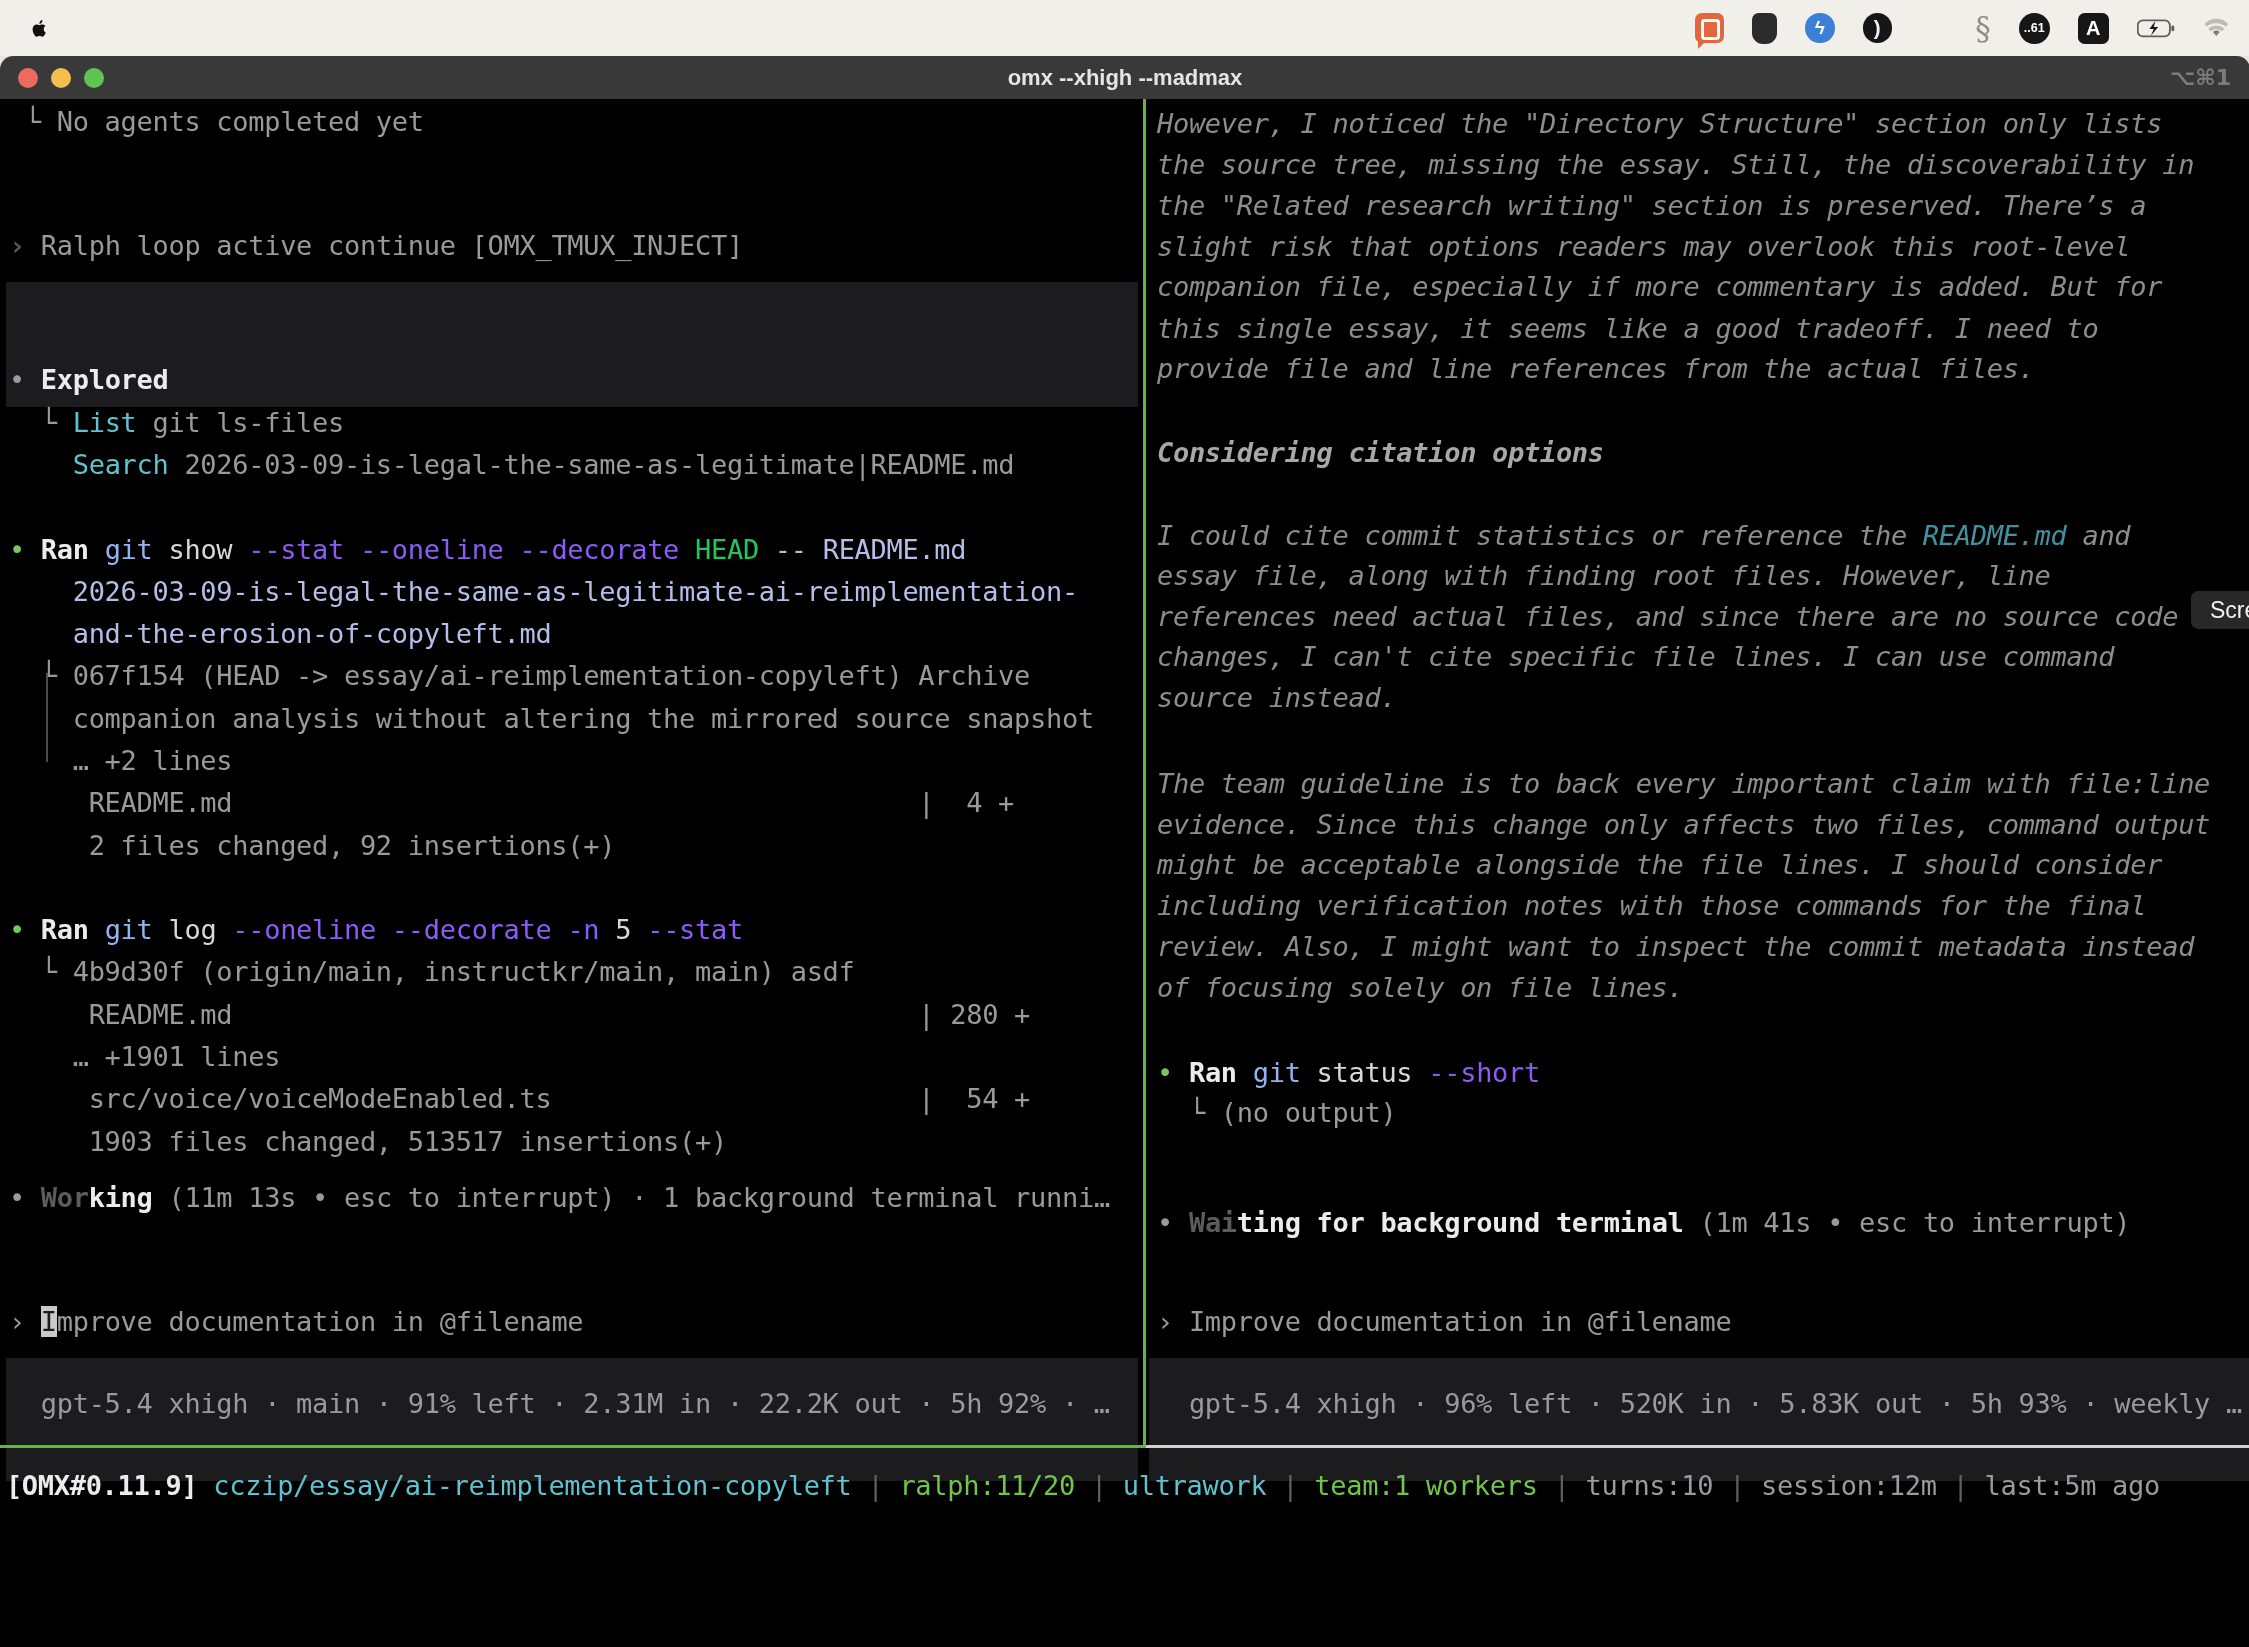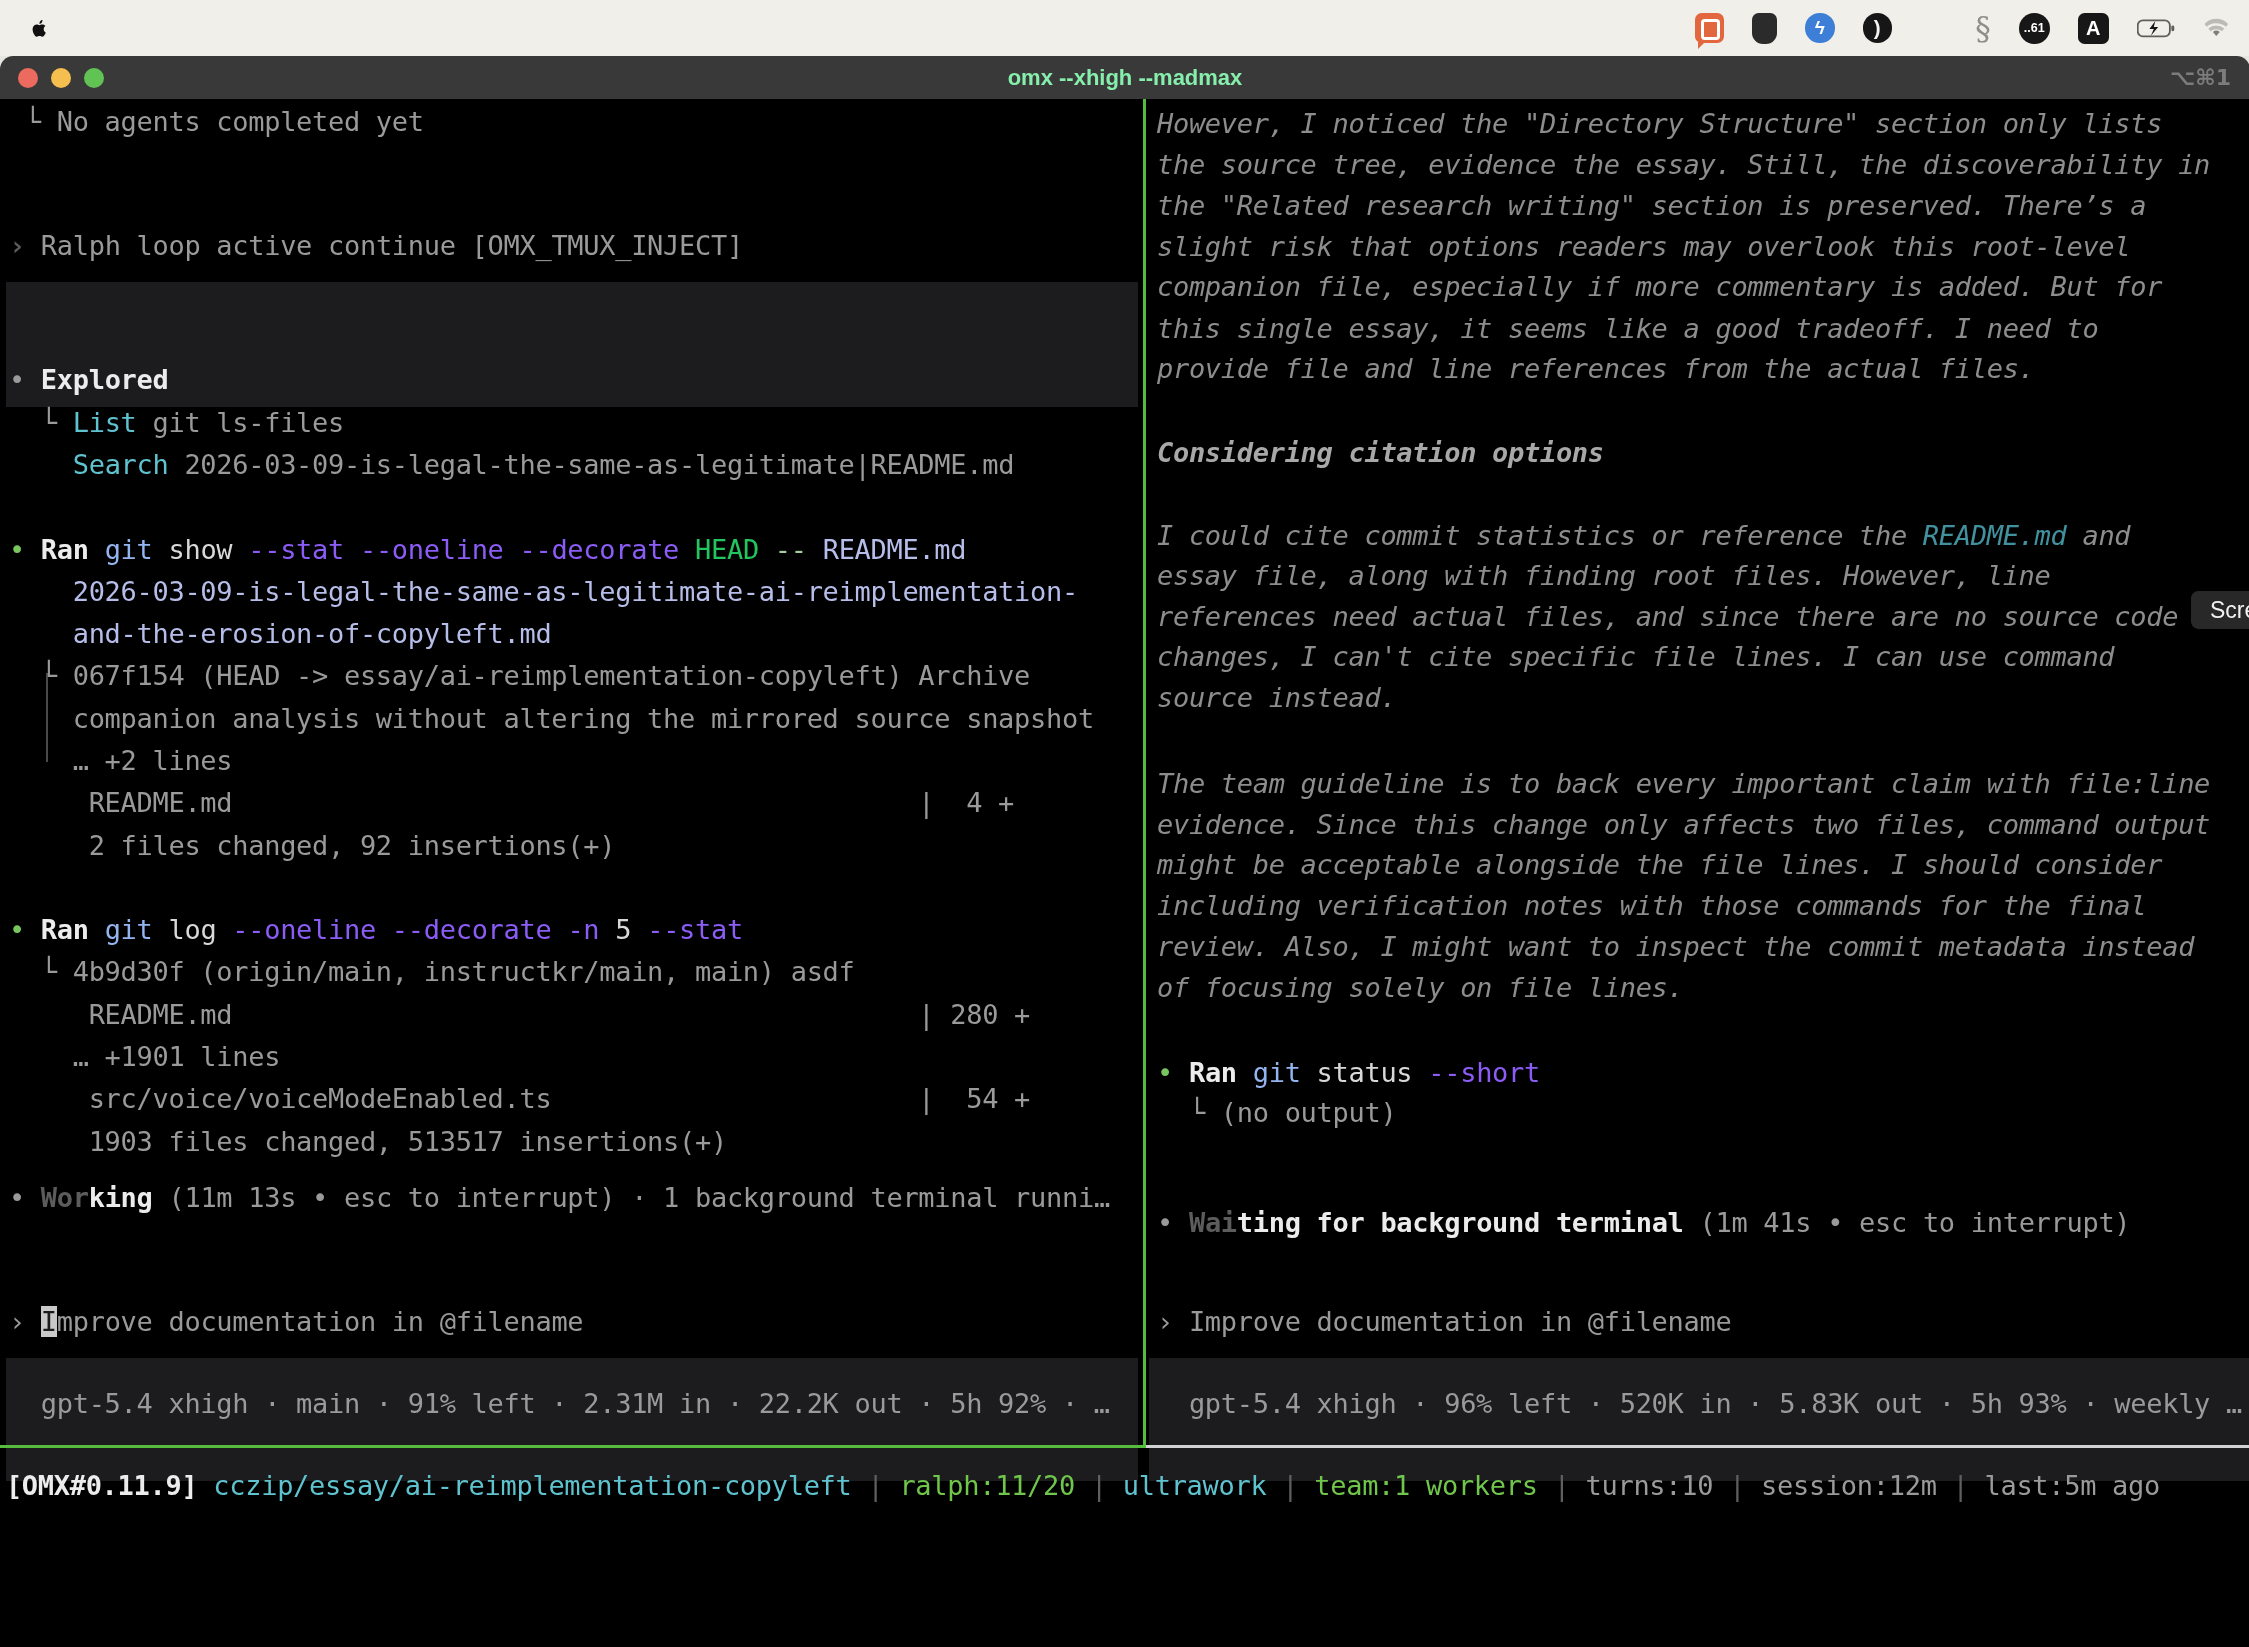--- a/index.html
+++ b/index.html
@@ -23,21 +23,21 @@
   .ic-clip{color:#8e8e8a;font-size:31px;font-family:"DejaVu Serif",serif;}
   .ic-badge{width:31px;height:31px;background:#171717;border-radius:50%;color:#fff;font-size:12.5px;display:flex;align-items:center;justify-content:center;font-weight:bold;}
   .ic-key{width:31px;height:31px;background:#171717;border-radius:6.6px;color:#fff;font-size:20px;font-weight:bold;display:flex;align-items:center;justify-content:center;}
   
   #mb-underlay{position:absolute;left:0;top:53px;width:2250px;height:22px;background:#e8e6e0;z-index:0;}
   #titlebar{position:absolute;left:0;top:56px;width:2250px;height:43px;background:#39393a;border-radius:13.3px 13.3px 0 0;z-index:2;display:flex;align-items:center;}
   .tl{width:20px;height:20px;border-radius:50%;margin-left:13.3px;}
   .tl.r{background:#ec6a5e;margin-left:17.7px;}
   .tl.y{background:#f5bf4f;}
   .tl.g{background:#61c354;}
-  #win-title{position:absolute;left:0;right:0;text-align:center;color:#86efac;font-family:"Liberation Sans",sans-serif;font-size:22px;font-weight:bold;}
+  #win-title{position:absolute;left:0;right:0;text-align:center;color:#e5e5e5;font-family:"Liberation Sans",sans-serif;font-size:22px;font-weight:bold;}
   #win-shortcut{position:absolute;right:19px;color:#7c7c7c;font-family:"DejaVu Sans",sans-serif;font-size:22px;font-weight:bold;}
   
   #term{position:absolute;left:0;top:99px;width:2250px;height:1549px;background:#000;font-family:"DejaVu Sans Mono",monospace;font-size:27px;letter-spacing:-0.3px;z-index:1;}
   .tline{position:absolute;height:42px;line-height:42px;white-space:pre;z-index:3;}
   #left-lines{position:absolute;left:8.9px;top:-99px;z-index:3;}
   #right-lines{position:absolute;left:1157px;top:-99px;z-index:3;}
   #bottom-lines{position:absolute;left:5.9px;top:-99px;z-index:3;}
   .g{color:#9a9a9a}.dim{color:#5c5c5c;font-weight:bold}.w{color:#ececec;font-weight:bold}
   .gb{color:#77c65e}.blue{color:#93b4ef}.cyan{color:#5fc3cf}.sal{color:#8b5cf6}
   .lav{color:#b6bde9}.pl{color:#22c55e}.pg{color:#a6cf9f}.arg{color:#d8d8d8}
@@ -146,21 +146,21 @@
       <div class="tline" style="top: 994px;"><span class="g">     README.md                                           | 280 +</span></div>
       <div class="tline" style="top: 1036px;"><span class="g">    … +1901 lines</span></div>
       <div class="tline" style="top: 1078px;"><span class="g">     src/voice/voiceModeEnabled.ts                       |  54 +</span></div>
       <div class="tline" style="top: 1121px;"><span class="g">     1903 files changed, 513517 insertions(+)</span></div>
       <div class="tline" style="top: 1177px;"><span class="g">• </span><span class="dim">Wor</span><span class="w">king</span><span class="g"> (11m 13s • esc to interrupt) · 1 background terminal runni…</span></div>
       <div class="tline" style="top: 1301px;"><span class="g">› </span><span class="cur">I</span><span class="g">mprove documentation in @filename</span></div>
       <div class="tline" style="top: 1383px;"><span class="g">  gpt-5.4 xhigh · main · 91% left · 2.31M in · 22.2K out · 5h 92% · …</span></div>
     </div>
   <div id="right-lines">
       <div class="tline" style="top: 103px;"><span class="ig">However, I noticed the "Directory Structure" section only lists</span></div>
-      <div class="tline" style="top: 144px;"><span class="ig">the source tree, evidence the essay. Still, the discoverability in</span></div>
+      <div class="tline" style="top: 144px;"><span class="ig">the source tree, missing the essay. Still, the discoverability in</span></div>
       <div class="tline" style="top: 185px;"><span class="ig">the "Related research writing" section is preserved. There’s a</span></div>
       <div class="tline" style="top: 226px;"><span class="ig">slight risk that options readers may overlook this root-level</span></div>
       <div class="tline" style="top: 266px;"><span class="ig">companion file, especially if more commentary is added. But for</span></div>
       <div class="tline" style="top: 308px;"><span class="ig">this single essay, it seems like a good tradeoff. I need to</span></div>
       <div class="tline" style="top: 348px;"><span class="ig">provide file and line references from the actual files.</span></div>
       <div class="tline" style="top: 432px;"><span class="igb">Considering citation options</span></div>
       <div class="tline" style="top: 515px;"><span class="ig">I could cite commit statistics or reference the </span><span class="tealit">README.md</span><span class="ig"> and</span></div>
       <div class="tline" style="top: 555px;"><span class="ig">essay file, along with finding root files. However, line</span></div>
       <div class="tline" style="top: 596px;"><span class="ig">references need actual files, and since there are no source code</span></div>
       <div class="tline" style="top: 636px;"><span class="ig">changes, I can't cite specific file lines. I can use command</span></div>

